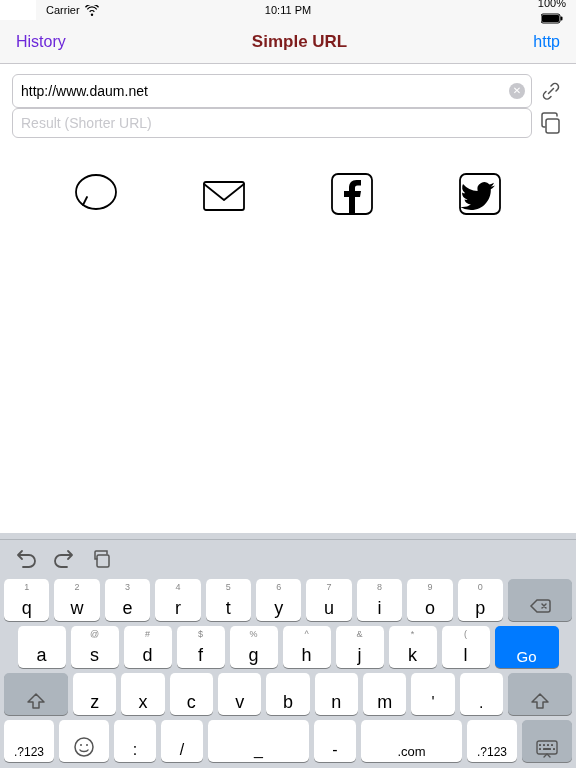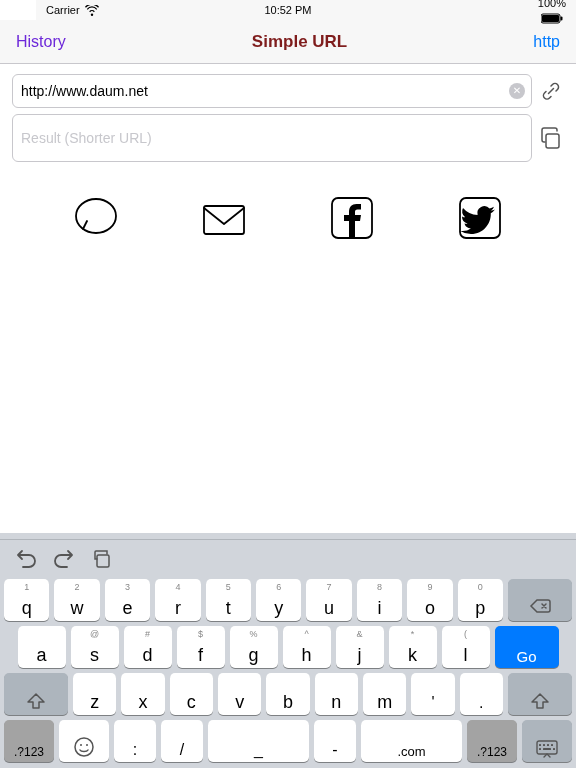--- a/index.html
+++ b/index.html
@@ -55,21 +55,20 @@
     
     .main-content {
       background: #fff;
       padding: 10px 12px;
     }
 
     
     .url-row {
       display: flex;
       align-items: center;
-      margin-bottom: 6px;
       gap: 6px;
     }
     .url-input-wrapper {
       flex: 1;
       position: relative;
       display: flex;
       align-items: center;
       border: 1px solid #c8c7cc;
       border-radius: 6px;
       background: #fff;
@@ -114,21 +113,21 @@
       display: flex;
       align-items: center;
       gap: 6px;
       margin-bottom: 14px;
     }
     .result-input-wrapper {
       flex: 1;
       border: 1px solid #c8c7cc;
       border-radius: 6px;
       background: #fff;
-      height: 48px;
+      height: 30px;
       padding: 0 8px;
       display: flex;
       align-items: center;
     }
     .result-placeholder {
       font-size: 14px;
       color: #c7c7cc;
     }
     .copy-icon {
       font-size: 22px;
@@ -265,21 +264,21 @@
       max-width: 64px;
       min-width: 50px;
     }
     .key-bottom-row {
       display: flex;
       justify-content: center;
       gap: 5px;
       margin-bottom: 4px;
     }
     .key-sym {
-      background: #a3a3a3;
+      background: #ffffff;
       font-size: 13px;
       min-width: 50px;
       max-width: 64px;
       flex: 1.5;
     }
     .key-keyboard {
       background: #adb5bd;
       min-width: 50px;
       max-width: 64px;
       flex: 1.5;
@@ -291,21 +290,21 @@
 <div class="status-bar">
   <div class="status-left">
     <span>Carrier</span>
     <svg width="14" height="11" viewBox="0 0 14 11">
       <path d="M7 8.5a1.2 1.2 0 1 1 0 2.4A1.2 1.2 0 0 1 7 8.5z" fill="#000"></path>
       <path d="M4.2 6.3a3.8 3.8 0 0 1 5.6 0l-.9.9a2.5 2.5 0 0 0-3.8 0l-.9-.9z" fill="#000"></path>
       <path d="M1.8 3.9a6.5 6.5 0 0 1 10.4 0l-.9.9a5.2 5.2 0 0 0-8.6 0l-.9-.9z" fill="#000"></path>
       <path d="M0 1.8A9.2 9.2 0 0 1 14 1.8l-.9.9A8 8 0 0 0 .9 2.7L0 1.8z" fill="#000"></path>
     </svg>
   </div>
-  <span class="status-center">10:52 PM</span>
+  <span class="status-center">10:11 PM</span>
   <div class="status-right">
     <span>100%</span>
     <svg width="22" height="11" viewBox="0 0 22 11">
       <rect x="0" y="1" width="19" height="9" rx="2" ry="2" fill="none" stroke="#000" stroke-width="1"></rect>
       <rect x="19.5" y="3.5" width="2" height="4" rx="1" fill="#000"></rect>
       <rect x="1" y="2" width="17" height="7" rx="1" fill="#000"></rect>
     </svg>
   </div>
 </div>
 

